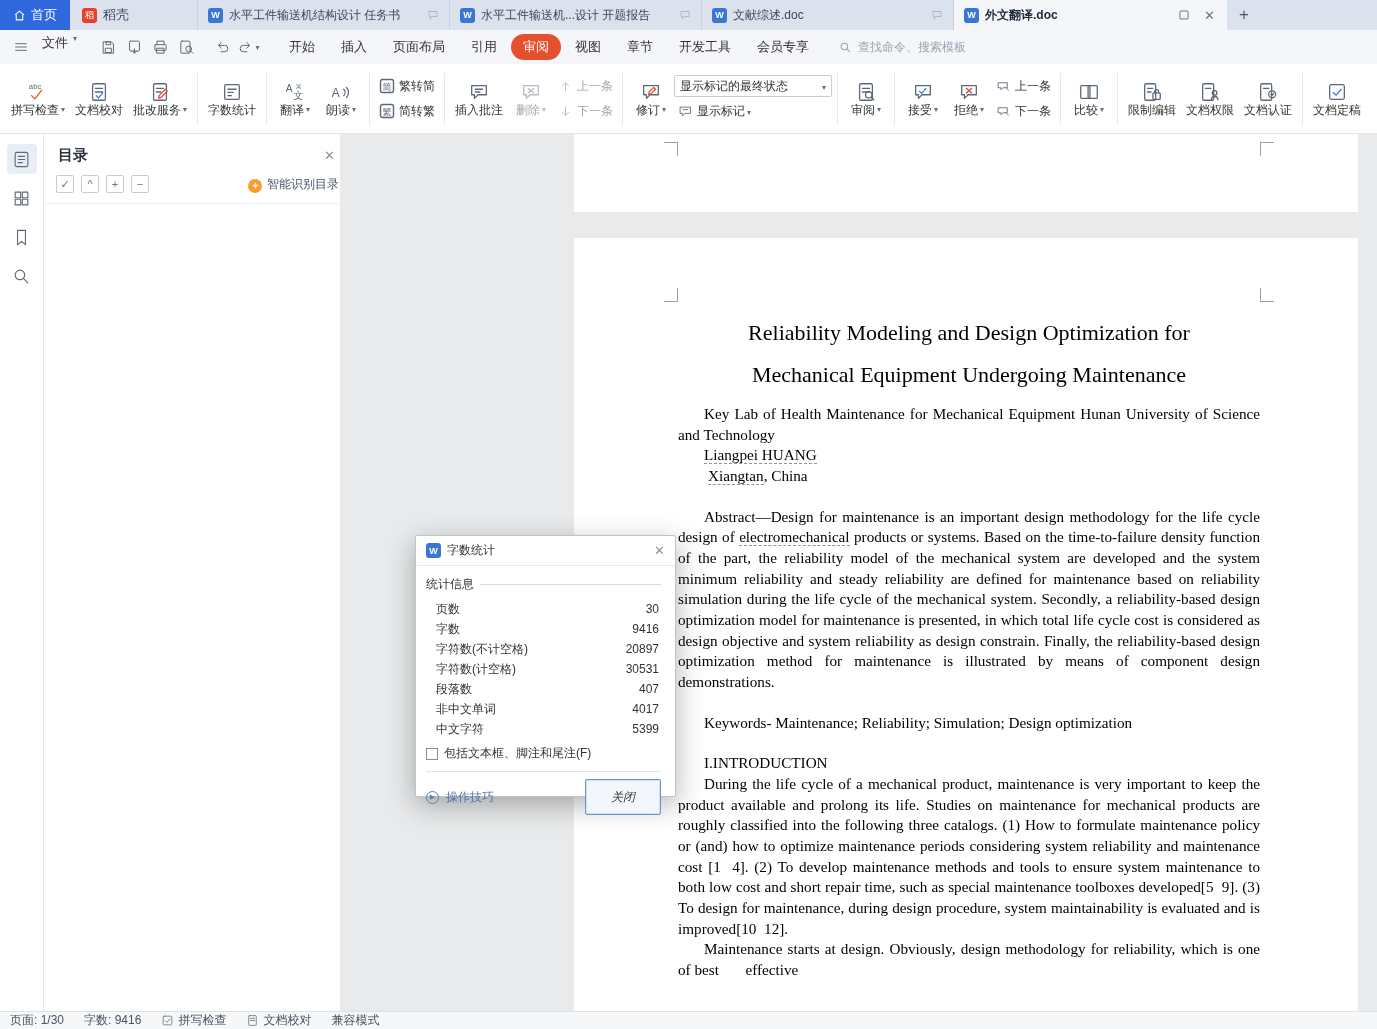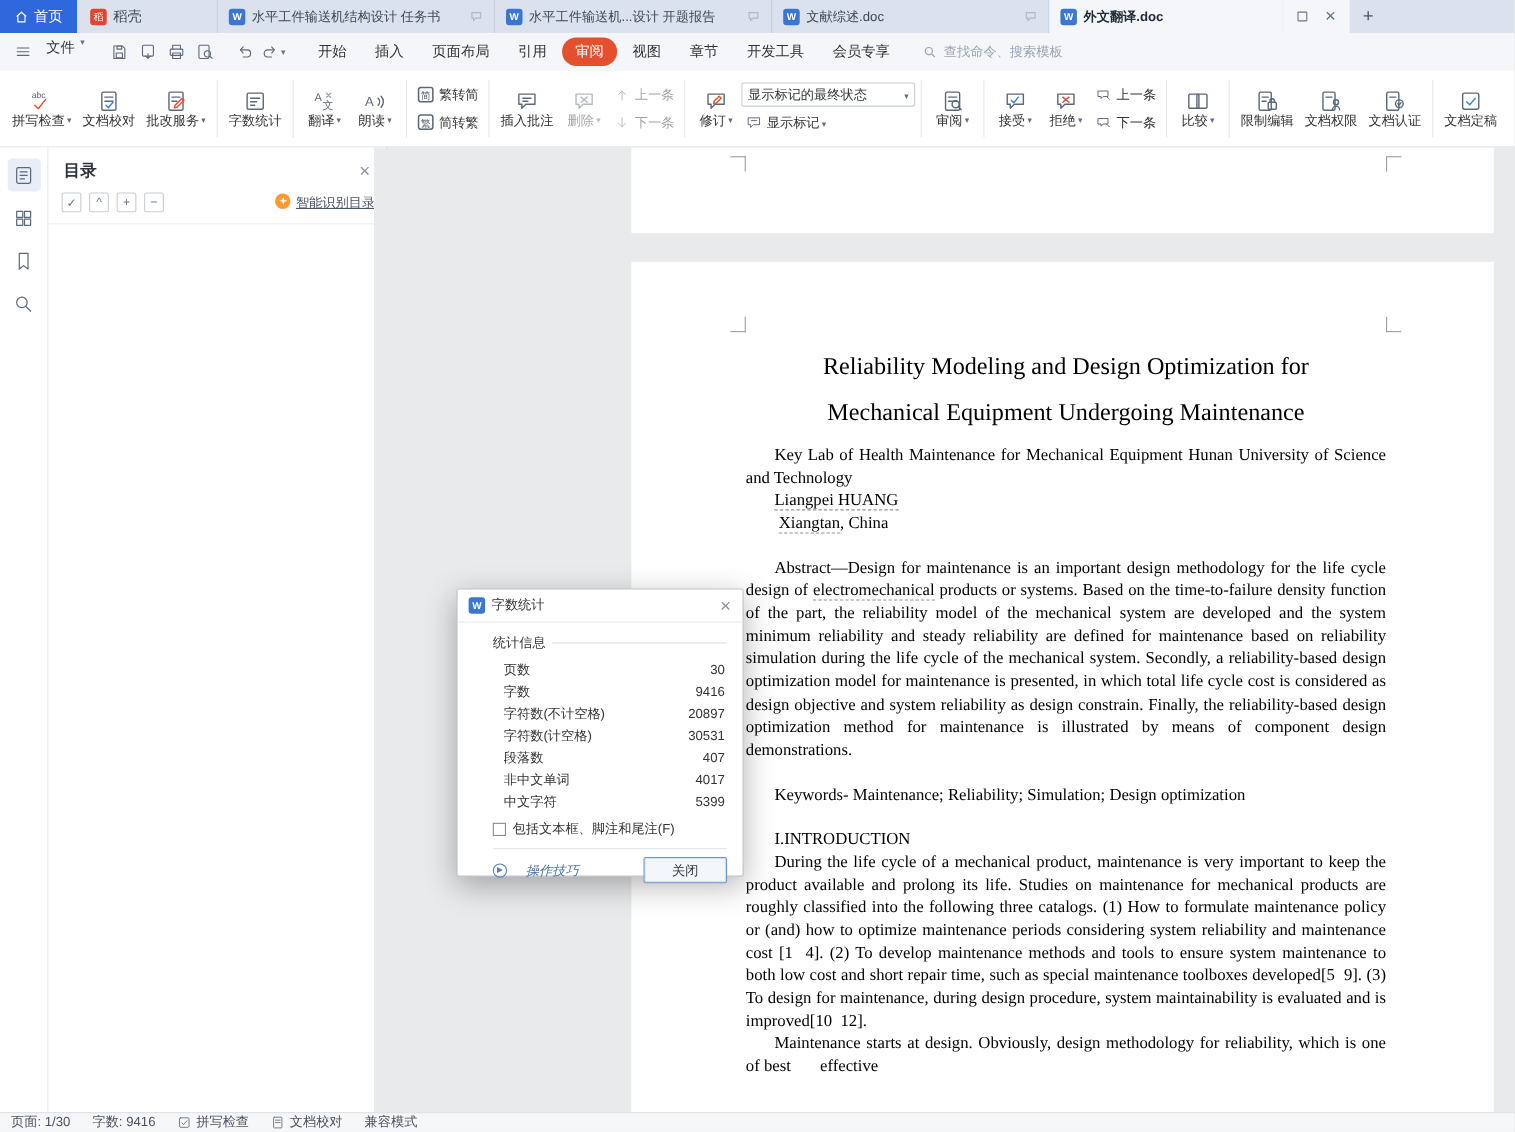--- a/index.html
+++ b/index.html
@@ -41,27 +41,27 @@
   .rsep { width:1px; height:52px; background:#e4e7eb; margin:0 5px; flex:none; }
   .rcombo { width:158px; height:22px; border:1px solid #c8cdd6; background:#fff; border-radius:2px; display:flex; align-items:center; justify-content:space-between; font-size:12px; color:#333; padding:0 5px; white-space:nowrap; }
   .disabled { opacity:.45; }
 
   
   .lstrip { position:absolute; left:0; top:134px; width:44px; height:877px; background:#fff; border-right:1px solid #e6e8eb; display:flex; flex-direction:column; align-items:center; padding-top:10px; gap:9px; }
   .lsbtn { width:30px; height:30px; border-radius:4px; display:flex; align-items:center; justify-content:center; }
   .lsbtn.active { background:#e9eef6; }
 
   
-  .tocpanel { position:absolute; left:44px; top:134px; width:308px; height:877px; background:#fff; border-right:1px solid #ef4444; }
+  .tocpanel { position:absolute; left:44px; top:134px; width:308px; height:877px; background:#fff; border-right:3px solid #ef4444; }
   .toc-head { display:flex; align-items:center; justify-content:space-between; padding:12px 14px 8px 14px; }
   .toc-title { font-size:15px; font-weight:bold; color:#2b323c; }
   .toc-close { color:#8a94a2; font-size:13px; }
   .toc-tools { display:flex; align-items:center; gap:7px; padding:2px 10px 10px 12px; border-bottom:1px solid #eef0f3; }
   .ttool { width:18px; height:18px; border:1px solid #c8cdd4; border-radius:2px; color:#6a7482; font-size:11px; display:flex; align-items:center; justify-content:center; background:#fff; }
-  .smarttoc { margin-left:auto; display:flex; align-items:flex-start; gap:5px; font-size:12px; color:#4a5468;text-decoration:underline; }
+  .smarttoc { margin-left:auto; display:flex; align-items:flex-end; gap:5px; font-size:12px; color:#4a5468; }
   .smart-ic { width:14px; height:14px; border-radius:50%; background:#ff9a2e; display:flex; align-items:center; justify-content:center; flex:none; }
 
   
   .docarea { position:absolute; left:340px; top:134px; width:1116px; height:877px; background:#e9eaeb; overflow:hidden; }
   .page-prev { position:absolute; left:234px; top:0; width:784px; height:78px; background:#fff; }
   .page-main { position:absolute; left:234px; top:104px; width:784px; height:773px; background:#fff; }
   .mark { position:absolute; width:14px; height:14px; }
   .m-bl { border-top:1px solid #9aa0a8; border-right:1px solid #9aa0a8; }
   .m-br { border-top:1px solid #9aa0a8; border-left:1px solid #9aa0a8; }
   .m-tl { border-bottom:1px solid #9aa0a8; border-right:1px solid #9aa0a8; }
@@ -71,32 +71,32 @@
   .p-ind { text-indent:26px; text-align:justify; margin:0; }
   .sp20 { height:20px; }
   .spell { border-bottom:1px dashed #8a93a3; }
   .prewrap { white-space:pre-wrap; }
   .vscroll { position:absolute; right:2px; top:10px; width:6px; height:250px; background:#c7ccd2; border-radius:3px; }
 
   
   .dialog { position:absolute; left:415px; top:535px; width:261px; height:262px; background:#fff; border:1px solid #bfc4cc; border-radius:2px; box-shadow:0 8px 28px rgba(0,0,0,.3); }
   .dlg-title { height:30px; display:flex; align-items:center; gap:6px; padding:0 10px; border-bottom:1px solid #e6e8ec; font-size:12px; color:#333; }
   .dlg-close { margin-left:auto; color:#8a94a2; font-size:13px; }
-  .dlg-body { padding:10px 14px 0 32px; }
+  .dlg-body { padding:10px 14px 0 10px; }
   .grouphead { display:flex; align-items:center; gap:6px; font-size:12px; color:#333; }
   .groupline { flex:1; height:1px; background:#d9dce1; }
   .wcrows { padding:6px 2px 0 10px; }
   .wcrow { display:flex; justify-content:space-between; font-size:12px; color:#333; height:20px; align-items:center; }
   .cbrow { display:flex; align-items:center; gap:6px; font-size:12px; color:#333; margin-top:6px; }
   .cbbox { width:12px; height:12px; border:1px solid #878d96; background:#fff; flex:none; }
   .dlg-hr { height:1px; background:#e2e5e9; margin:9px 0 0 0; }
   .dlg-foot { display:flex; align-items:center; justify-content:space-between; padding:7px 0 0 0; }
-  .tips { display:flex; align-items:center; gap:17px; font-size:12px; color:#4f74a8;font-style:italic; }
+  .tips { display:flex; align-items:center; gap:7px; font-size:12px; color:#4f74a8; }
   .tips-ic { width:13px; height:13px; border:1px solid #5b7fae; border-radius:50%; color:#5b7fae; font-size:7px; display:flex; align-items:center; justify-content:center; }
-  .closebtn { width:76px; height:24px; font-size:12px; color:#333; background:#f3f7fc; border:1px solid #6f95cc; box-shadow:0 0 0 1px #cfe0f5 inset; border-radius:2px; display:flex; align-items:center; justify-content:center; }
+  .closebtn { width:76px; height:36px; font-size:12px; color:#333; background:#f3f7fc; border:1px solid #6f95cc; box-shadow:0 0 0 1px #cfe0f5 inset; border-radius:2px; display:flex; align-items:center; justify-content:center;font-style:italic; }
 
   
   .statusbar { position:absolute; left:0; top:1011px; width:1377px; height:18px; background:#f6f7f8; border-top:1px solid #dfe2e5; display:flex; align-items:center; gap:20px; padding:0 10px; font-size:12px; color:#4a5260; }
   .sbitem { display:flex; align-items:center; gap:4px; white-space:nowrap; }
 </style>
 </head>
 <body>
 
 <div class="tabbar">
   <div class="tab-home">

